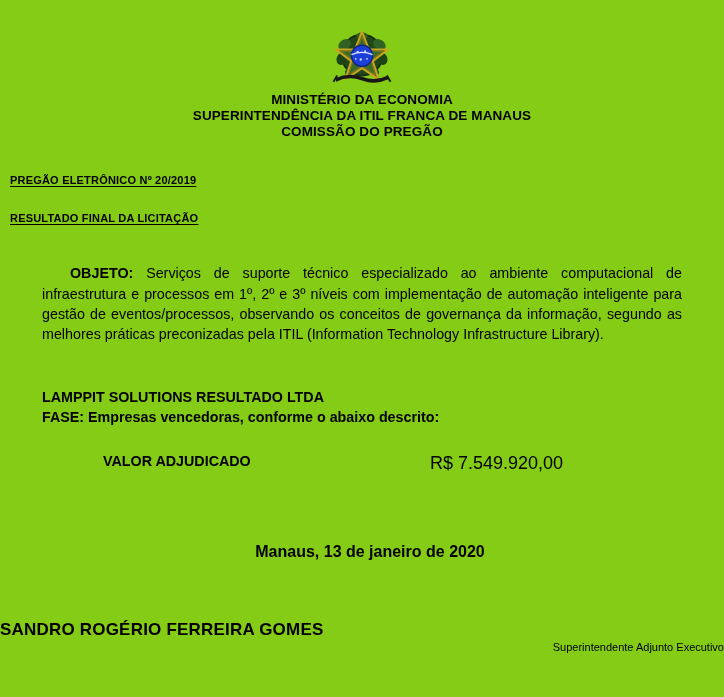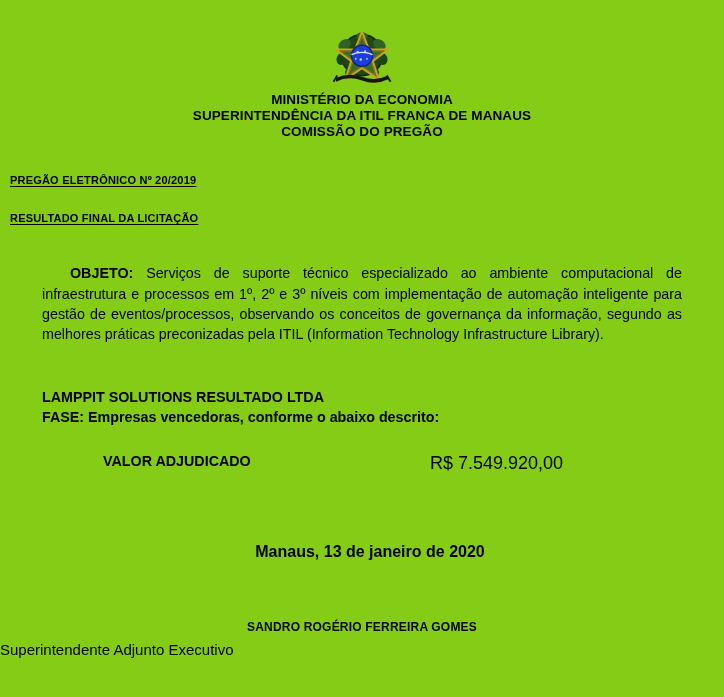--- a/index.html
+++ b/index.html
@@ -134,32 +134,32 @@
     font-size: 16px;
     font-weight: bold;
   }
 
   
   .sig-name {
     position: absolute;
     left: 0;
     right: 0;
     top: 620px;
-    text-align: center;
-    font-size: 12px;
+    text-align: left;
+    font-size: 17px;
     font-weight: bold;
     letter-spacing: 0.2px;
   }
   .sig-role {
     position: absolute;
     left: 0;
     right: 0;
     top: 641px;
-    text-align: left;
-    font-size: 15px;
+    text-align: right;
+    font-size: 11px;
     font-weight: normal;
   }
 </style>
 </head>
 <body>
 
 <div class="page">
 
   <div class="crest-wrap">
     <svg class="crest" viewBox="0 0 100 100" aria-label="Brasão da República Federativa do Brasil">

